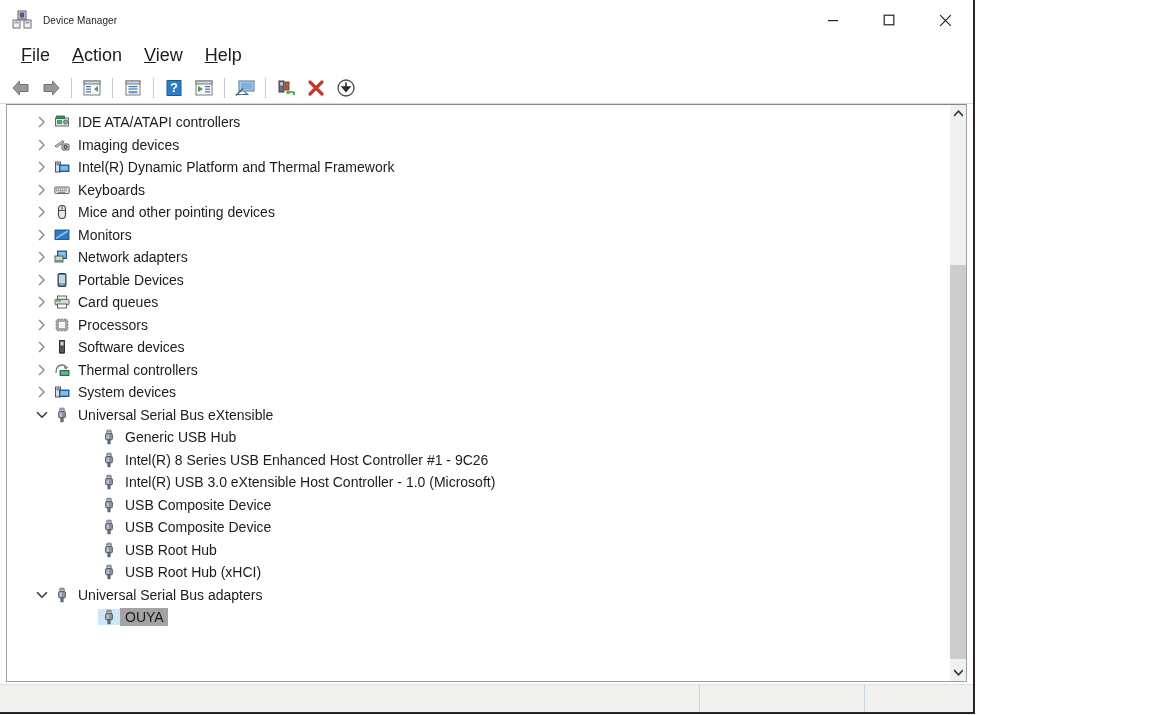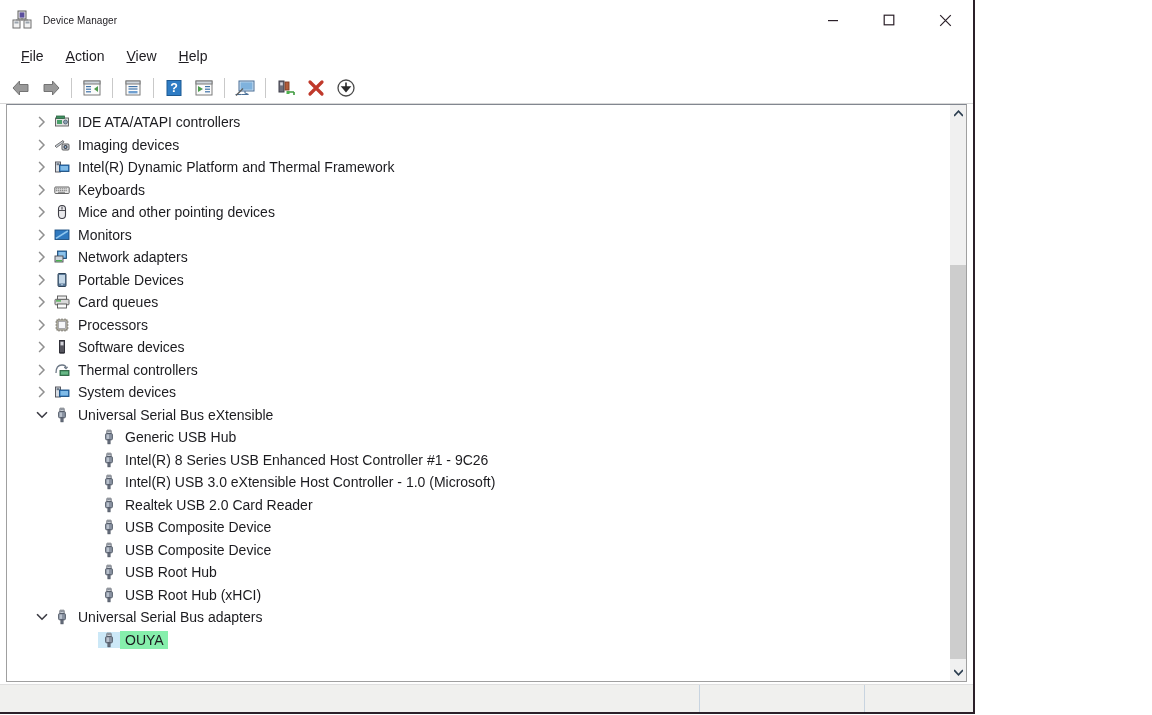--- a/index.html
+++ b/index.html
@@ -57,21 +57,21 @@
   
   #menubar {
     height: 32px;
     background: #ffffff;
     display: flex;
     align-items: center;
     padding-left: 10px;
     border-bottom: 1px solid #ffffff;
   }
   .menuitem {
-    font-size: 14px;
+    font-size: 18px;
     color: #1d1b20;
     padding: 4px 11px;
     cursor: default;
   }
   .menuitem u { text-decoration: underline; }
 
   
   #toolbar {
     height: 32px;
     background: #ffffff;
@@ -127,21 +127,21 @@
     display: flex; align-items: center; justify-content: center;
   }
   .row .lbl {
     font-size: 14px;
     color: #1b1b1f;
     padding-left: 5px;
     padding-right: 4px;
     line-height: 18px;
   }
   .row.selected .lbl {
-    background: #86efac;
+    background: #a3a3a3;
   }
   .row.selected .ico {
     background: #cce8f7;
   }
   .depth0 { padding-left: 26px; }
   .depth1 { padding-left: 73px; }
 
   
   #vscroll {
     position: absolute;
@@ -620,34 +620,20 @@
           <span class="ico">
             <svg width="16" height="16" viewBox="0 0 16 16">
               <rect x="5.8" y="1.2" width="4.4" height="3.4" rx="0.5" fill="#cfd4da" stroke="#5a6068" stroke-width="0.8"></rect>
               <rect x="6.6" y="2" width="1.1" height="1.1" fill="#6c7380"></rect>
               <rect x="8.4" y="2" width="1.1" height="1.1" fill="#6c7380"></rect>
               <rect x="4.6" y="4.6" width="6.8" height="6.2" rx="1" fill="#8a93a2" stroke="#4b5260" stroke-width="0.9"></rect>
               <rect x="5.6" y="5.5" width="2.4" height="4.4" fill="#b9c1cc"></rect>
               <rect x="6.9" y="10.8" width="2.2" height="4" fill="#6d7583" stroke="#4b5260" stroke-width="0.8"></rect>
             </svg>
           </span>
-          <span class="lbl">Realtek USB 2.0 Card Reader</span>
-        </div>
-        <div class="row depth1">
-          <span class="chev"></span>
-          <span class="ico">
-            <svg width="16" height="16" viewBox="0 0 16 16">
-              <rect x="5.8" y="1.2" width="4.4" height="3.4" rx="0.5" fill="#cfd4da" stroke="#5a6068" stroke-width="0.8"></rect>
-              <rect x="6.6" y="2" width="1.1" height="1.1" fill="#6c7380"></rect>
-              <rect x="8.4" y="2" width="1.1" height="1.1" fill="#6c7380"></rect>
-              <rect x="4.6" y="4.6" width="6.8" height="6.2" rx="1" fill="#8a93a2" stroke="#4b5260" stroke-width="0.9"></rect>
-              <rect x="5.6" y="5.5" width="2.4" height="4.4" fill="#b9c1cc"></rect>
-              <rect x="6.9" y="10.8" width="2.2" height="4" fill="#6d7583" stroke="#4b5260" stroke-width="0.8"></rect>
-            </svg>
-          </span>
           <span class="lbl">USB Composite Device</span>
         </div>
         <div class="row depth1">
           <span class="chev"></span>
           <span class="ico">
             <svg width="16" height="16" viewBox="0 0 16 16">
               <rect x="5.8" y="1.2" width="4.4" height="3.4" rx="0.5" fill="#cfd4da" stroke="#5a6068" stroke-width="0.8"></rect>
               <rect x="6.6" y="2" width="1.1" height="1.1" fill="#6c7380"></rect>
               <rect x="8.4" y="2" width="1.1" height="1.1" fill="#6c7380"></rect>
               <rect x="4.6" y="4.6" width="6.8" height="6.2" rx="1" fill="#8a93a2" stroke="#4b5260" stroke-width="0.9"></rect>

